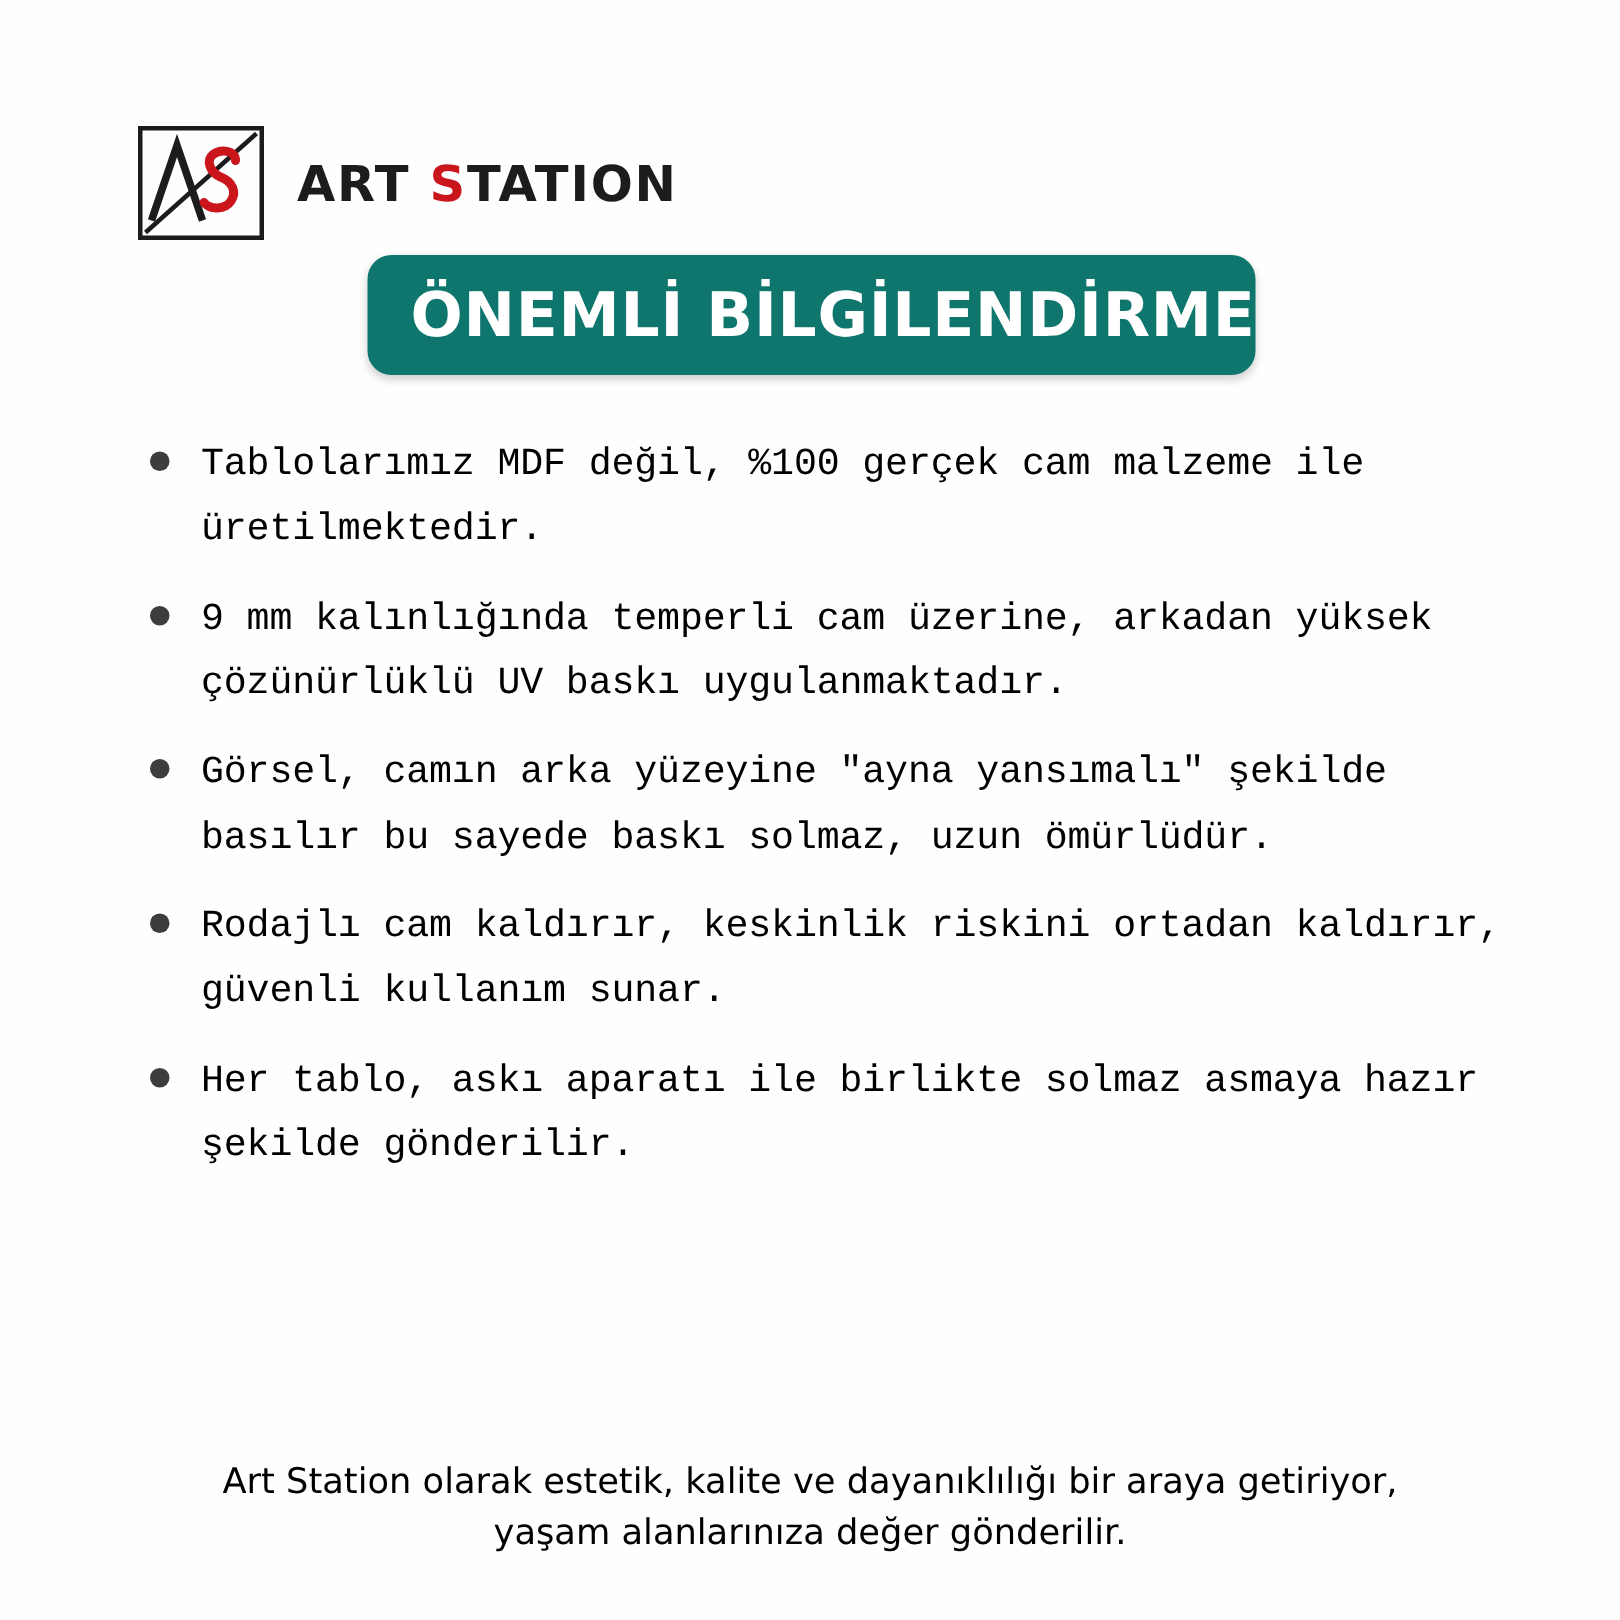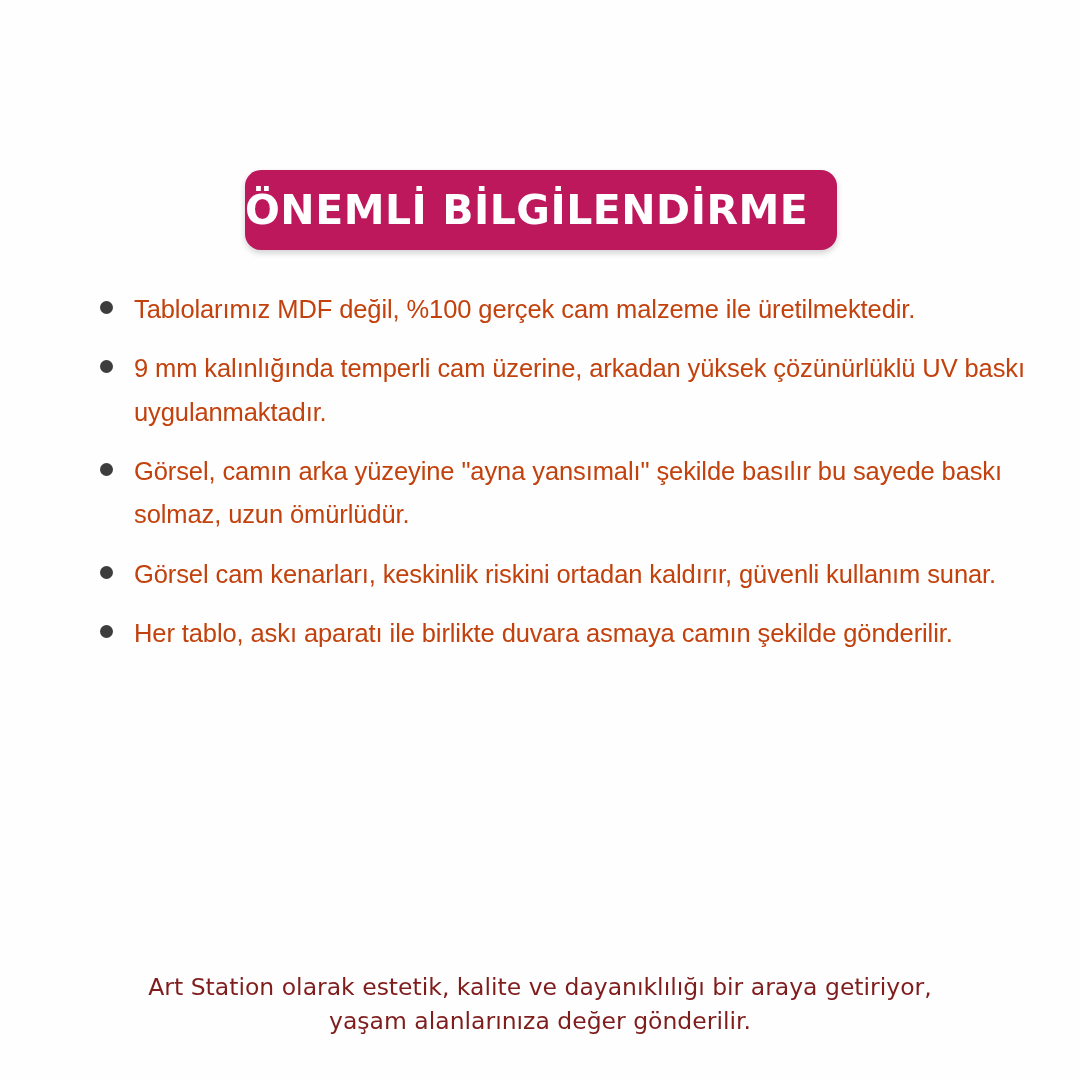--- a/index.html
+++ b/index.html
@@ -56,25 +56,25 @@
     color: #c9151b;
   }
 
   
   .banner {
     position: absolute;
     left: 245px;
     top: 170px;
     width: 592px;
     height: 80px;
-    background: #be185d;
+    background: #0f766e;
     border-radius: 16px;
     display: flex;
     align-items: center;
-    justify-content: flex-start;
+    justify-content: flex-end;
     box-shadow: 0 3px 6px rgba(0,0,0,0.18);
   }
   .banner-text {
     color: #ffffff;
     font-size: 41px;
     font-weight: 700;
     letter-spacing: 0.5px;
     font-family: "DejaVu Sans", sans-serif;
     white-space: nowrap;
   }
@@ -96,69 +96,82 @@
     width: 13px;
     height: 13px;
     border-radius: 50%;
     background: #3d3d3d;
     margin-top: 13px;
     margin-right: 21px;
   }
   .item-text {
     font-size: 25.5px;
     line-height: 1.70;
-    color: #c2410c;
-    font-family: Liberation Sans, sans-serif;
+    color: #000000;
+    font-family: Liberation Mono, monospace;
     letter-spacing: -0.1px;
   }
 
   
   .footer {
     position: absolute;
     left: 0;
     right: 0;
     bottom: 42px;
     text-align: center;
-    color: #7f1d1d;
+    color: #000000;
     font-size: 23.5px;
     line-height: 1.45;
     font-family: "DejaVu Sans", sans-serif;
     padding: 0 90px;
   }
 </style>
 </head>
 <body>
 
 <div class="page">
 
+  <div class="logo-row">
+    <div class="logo-mark">
+      <svg width="78" height="70" viewBox="0 0 78 70" xmlns="http://www.w3.org/2000/svg">
+
+        <path d="M6 60 L23 10 L40 60" fill="none" stroke="#1c1c1c" stroke-width="5"></path>
+
+        <line x1="2" y1="68" x2="76" y2="2" stroke="#1c1c1c" stroke-width="3"></line>
+
+        <path d="M62 20 C62 13, 52 12, 47 16 C42 20, 45 28, 52 31 C60 34, 63 41, 59 47 C55 53, 45 53, 41 48" fill="none" stroke="#c9151b" stroke-width="6" stroke-linecap="round"></path>
+      </svg>
+    </div>
+    <div class="logo-text"><span>ART </span><span class="accent">S</span><span>TATION</span></div>
+  </div>
 
   <div class="banner">
     <span class="banner-text">ÖNEMLİ BİLGİLENDİRME</span>
   </div>
 
   <div class="list">
     <div class="list-item">
       <span class="bullet"></span>
       <span class="item-text">Tablolarımız MDF değil, %100 gerçek cam malzeme ile üretilmektedir.</span>
     </div>
     <div class="list-item">
       <span class="bullet"></span>
       <span class="item-text">9 mm kalınlığında temperli cam üzerine, arkadan yüksek çözünürlüklü UV baskı uygulanmaktadır.</span>
     </div>
     <div class="list-item">
       <span class="bullet"></span>
       <span class="item-text">Görsel, camın arka yüzeyine "ayna yansımalı" şekilde basılır bu sayede baskı solmaz, uzun ömürlüdür.</span>
     </div>
     <div class="list-item">
       <span class="bullet"></span>
-      <span class="item-text">Görsel cam kenarları, keskinlik riskini ortadan kaldırır, güvenli kullanım sunar.</span>
+      <span class="item-text">Rodajlı cam kaldırır, keskinlik riskini ortadan kaldırır, güvenli kullanım sunar.</span>
     </div>
     <div class="list-item">
       <span class="bullet"></span>
-      <span class="item-text">Her tablo, askı aparatı ile birlikte duvara asmaya camın şekilde gönderilir.</span>
+      <span class="item-text">Her tablo, askı aparatı ile birlikte solmaz asmaya hazır şekilde gönderilir.</span>
     </div>
   </div>
 
   <div class="footer">
     <div>Art Station olarak estetik, kalite ve dayanıklılığı bir araya getiriyor,</div>
     <div>yaşam alanlarınıza değer gönderilir.</div>
   </div>
 
 </div>
 

